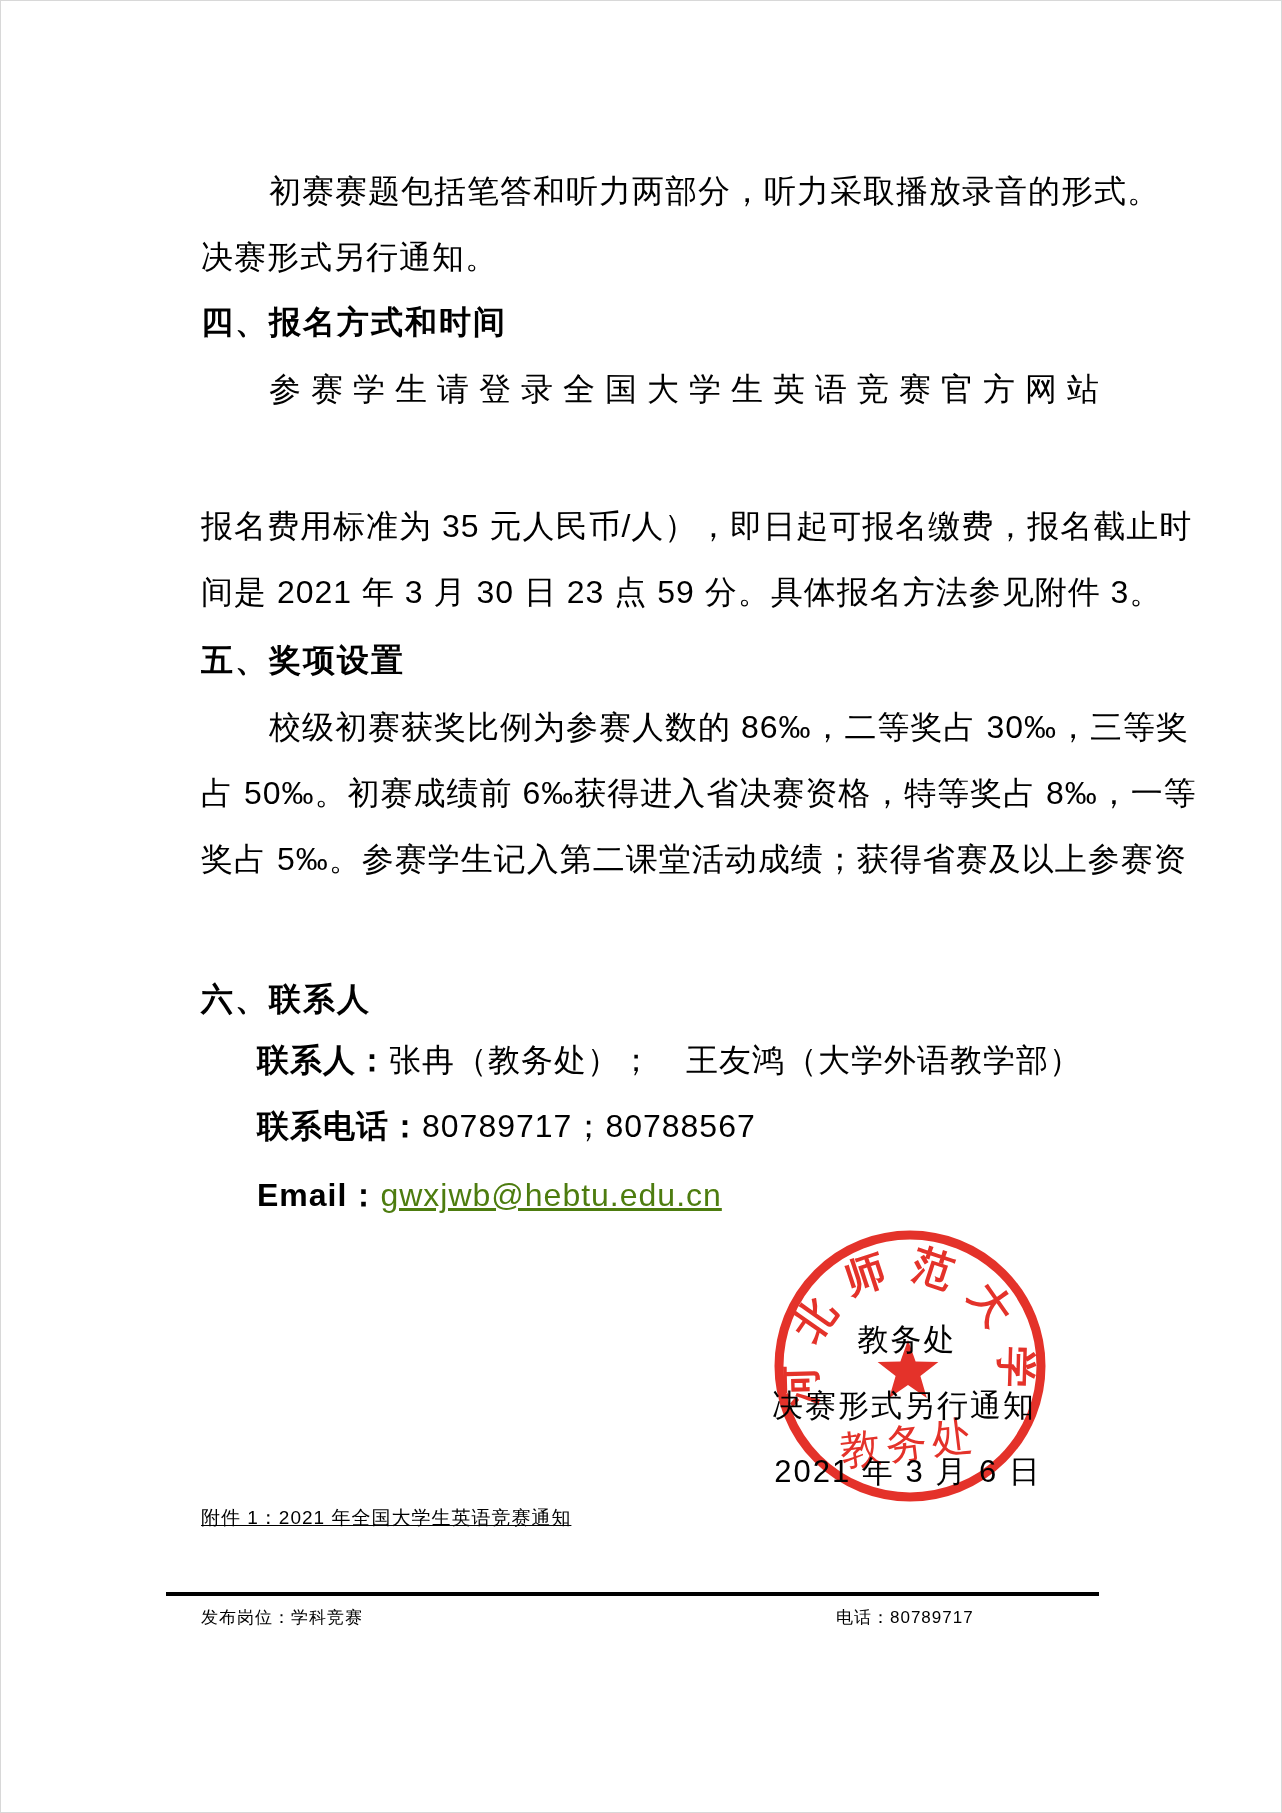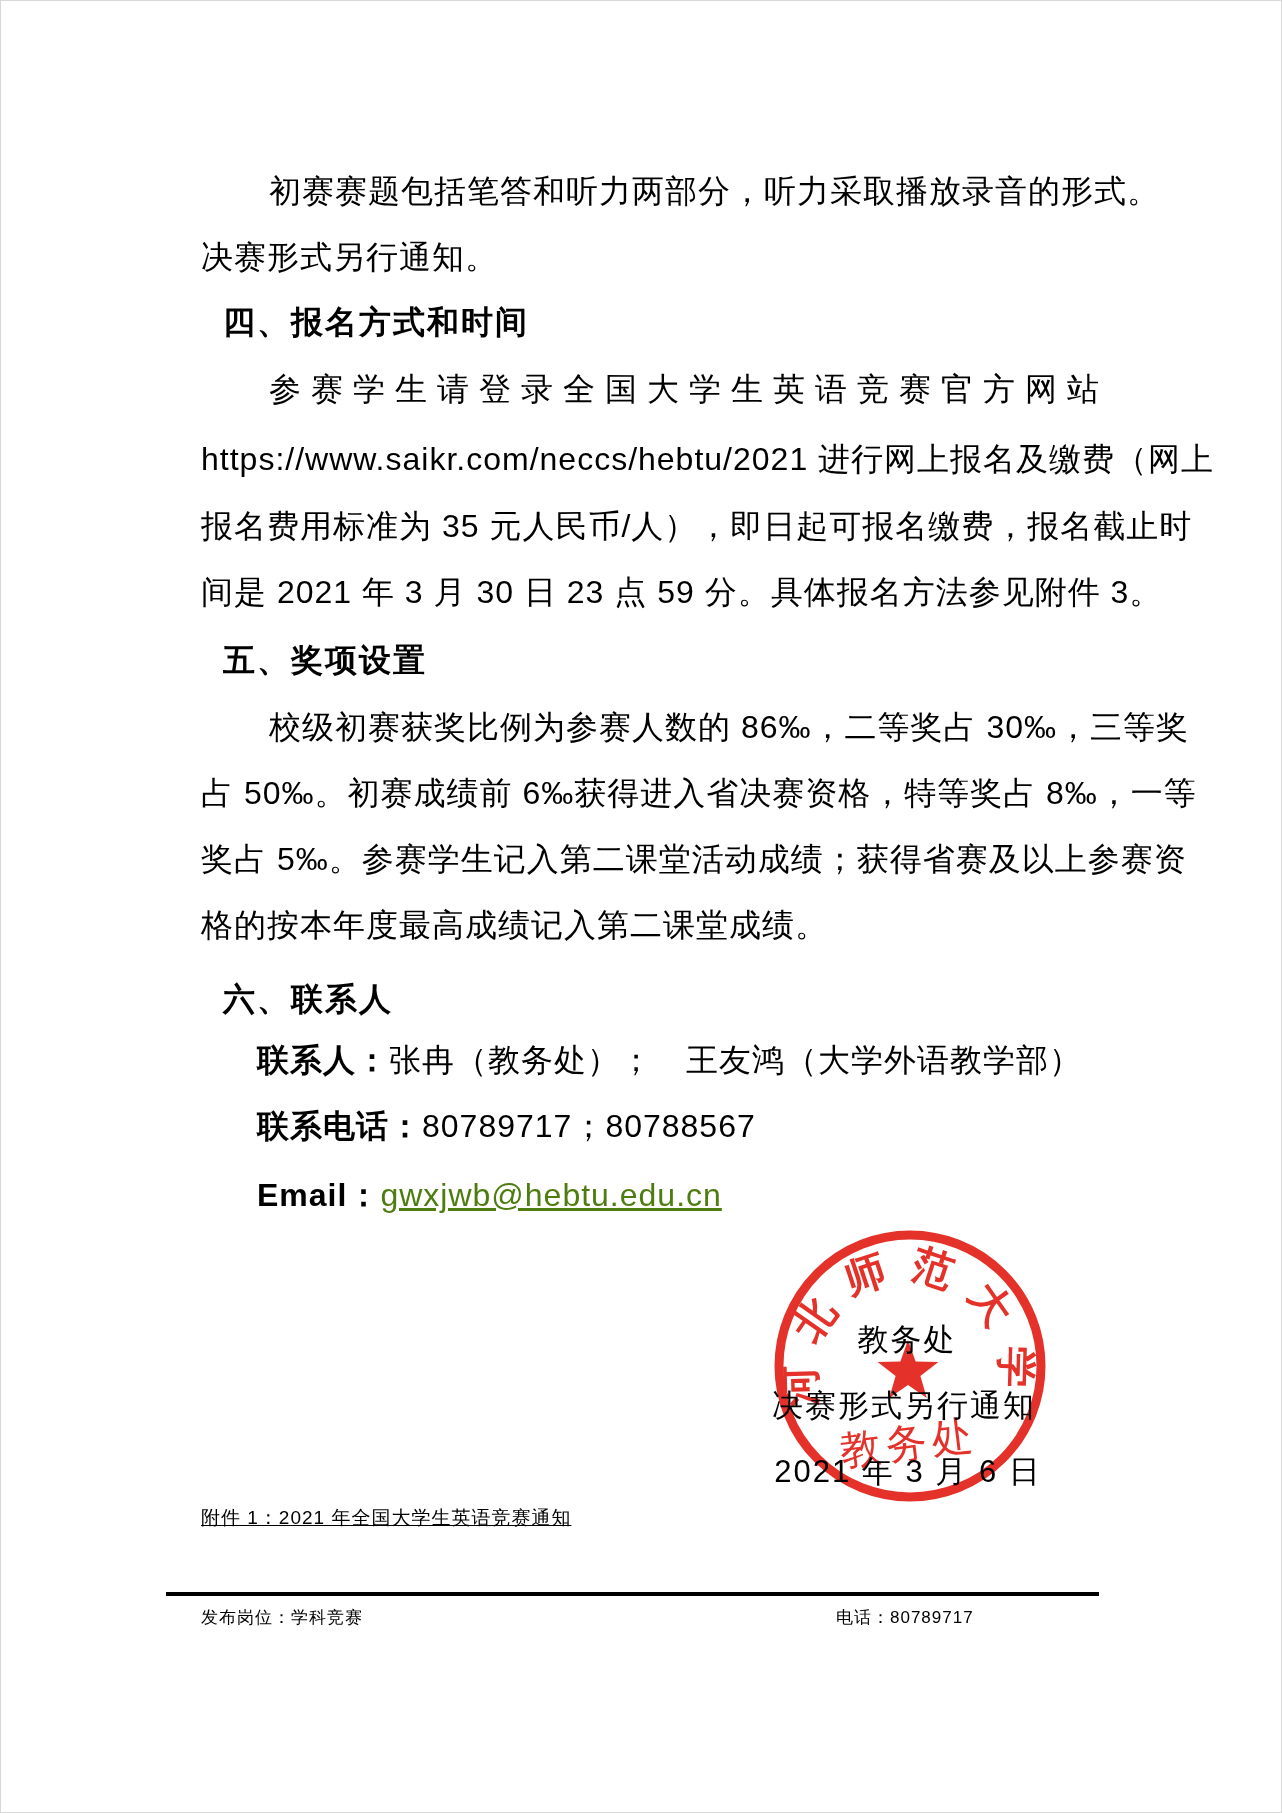--- a/index.html
+++ b/index.html
@@ -17,21 +17,20 @@
     position:absolute;
     font-size:32px;
     line-height:36px;
     letter-spacing:1px;
     white-space:nowrap;
   }
   .heading{
     font-weight:bold;
     font-size:32px;
     letter-spacing:2px;
-    margin-left:22px;
   }
   .justified{
     letter-spacing:10px;
     width:840px;
   }
   .b{font-weight:bold;}
   .email-link{
     color:#4d7c0f;
     text-decoration:underline;
     cursor:pointer;
@@ -68,29 +67,27 @@
 </head>
 <body>
 
 <div class="page">
 
   <div class="line" style="top:172px;left:268px">初赛赛题包括笔答和听力两部分，听力采取播放录音的形式。</div>
   <div class="line" style="top:238px;left:200px">决赛形式另行通知。</div>
 
   <div class="line heading" style="top:303px;left:200px">四、报名方式和时间</div>
   <div class="line justified" style="top:370px;left:268px">参赛学生请登录全国大学生英语竞赛官方网站</div>
-  <div class="line" style="top:440px;left:200px">https://www.saikr.com/neccs/hebtu/2021 进行网上报名及缴费（网上</div>
   <div class="line" style="top:507px;left:200px">报名费用标准为 35 元人民币/人），即日起可报名缴费，报名截止时</div>
   <div class="line" style="top:573px;left:200px">间是 2021 年 3 月 30 日 23 点 59 分。具体报名方法参见附件 3。</div>
 
   <div class="line heading" style="top:641px;left:200px">五、奖项设置</div>
   <div class="line" style="top:708px;left:268px">校级初赛获奖比例为参赛人数的 86‰，二等奖占 30‰，三等奖</div>
   <div class="line" style="top:774px;left:200px">占 50‰。初赛成绩前 6‰获得进入省决赛资格，特等奖占 8‰，一等</div>
   <div class="line" style="top:840px;left:200px">奖占 5‰。参赛学生记入第二课堂活动成绩；获得省赛及以上参赛资</div>
-  <div class="line" style="top:906px;left:200px">格的按本年度最高成绩记入第二课堂成绩。</div>
 
   <div class="line heading" style="top:980px;left:200px">六、联系人</div>
 
   <div class="line" style="top:1041px;left:256px">
     <span class="b">联系人：</span><span>张冉（教务处）；　王友鸿（大学外语教学部）</span>
   </div>
 
   <div class="line" style="top:1107px;left:256px">
     <span class="b">联系电话：</span><span>80789717；80788567</span>
   </div>

